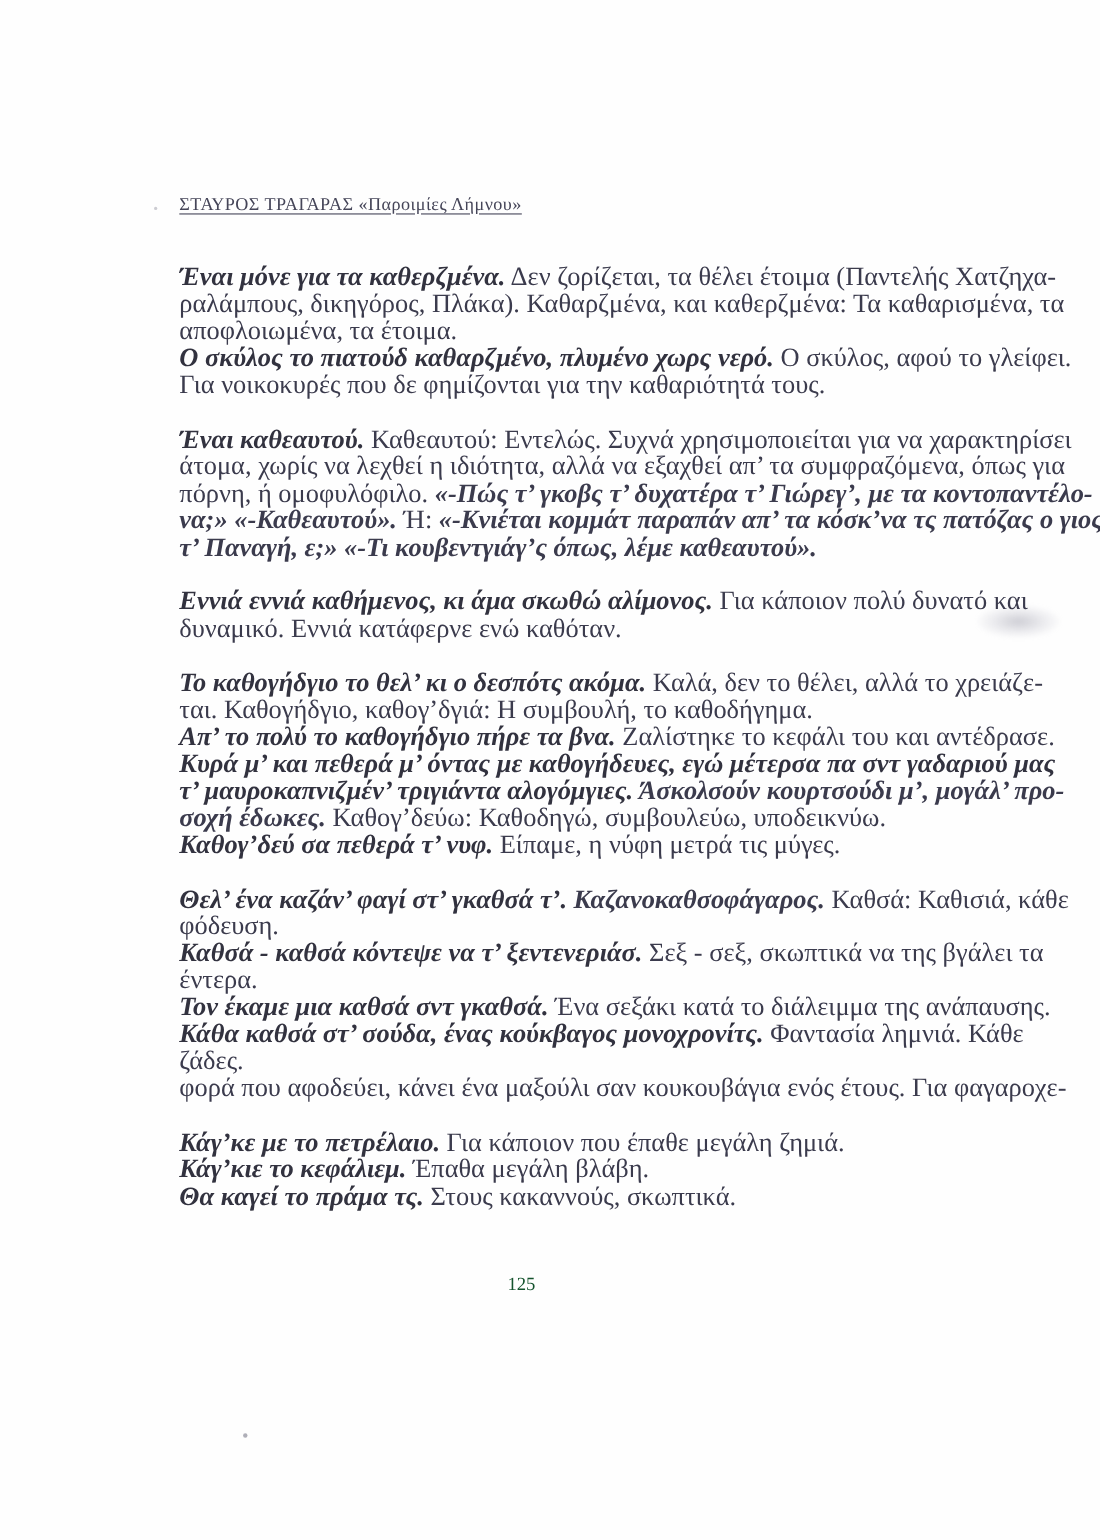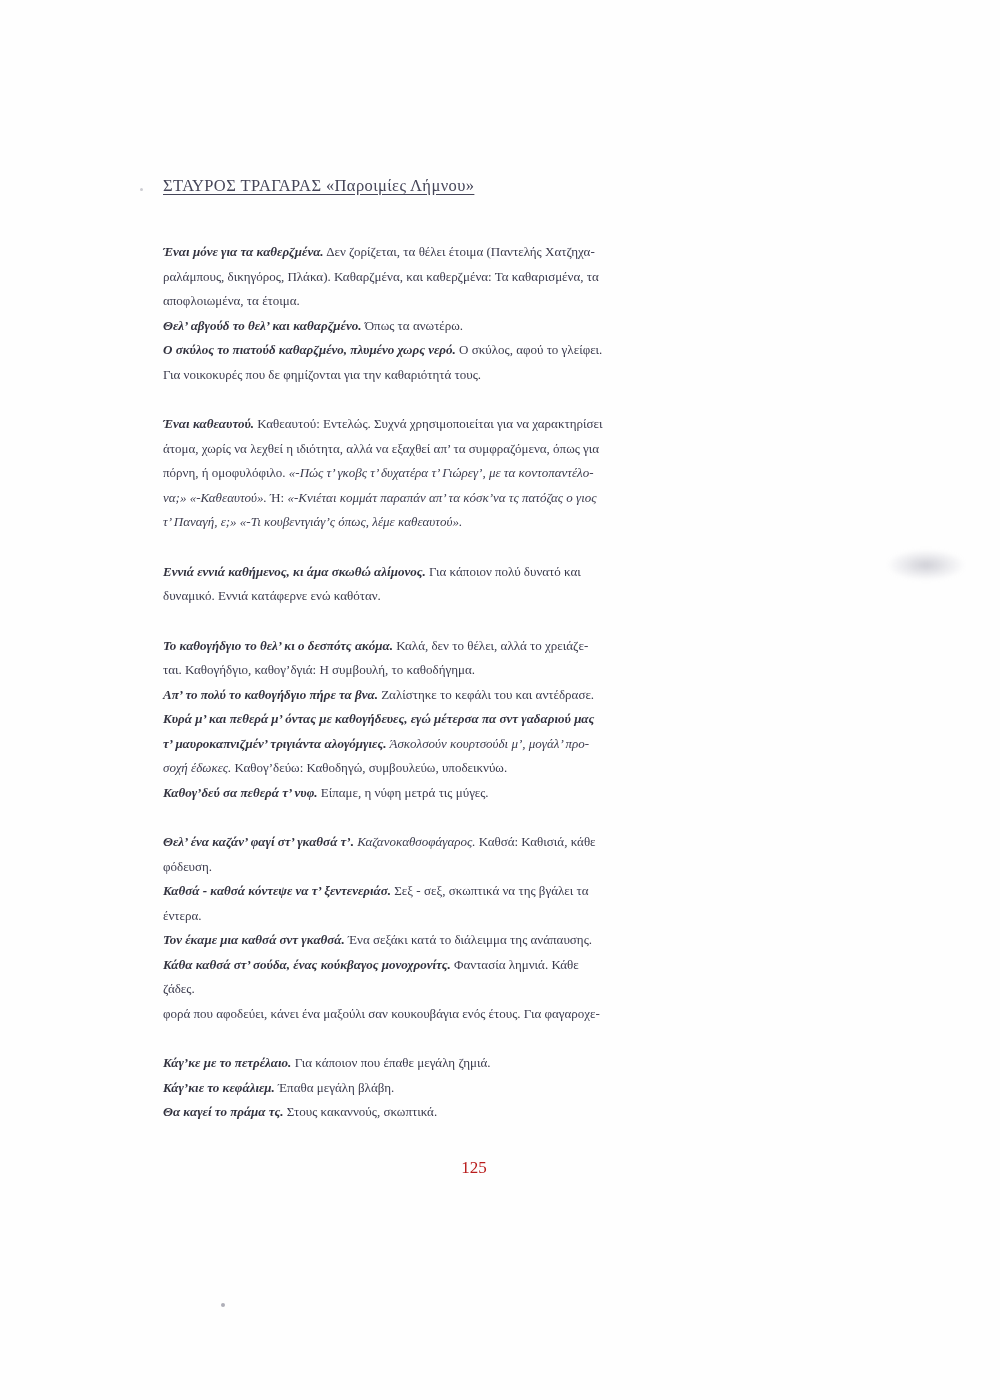--- a/index.html
+++ b/index.html
@@ -25,40 +25,40 @@
     color: #454558;
     text-decoration: underline;
     text-underline-offset: 3px;
     text-align: center;
   }
   .content {
     position: absolute;
     top: 240px;
     left: 163px;
     width: 690px;
-    font-size: 13px;
+    font-size: 24px;
     line-height: 24.5px;
   }
   .block {
     margin-bottom: 25px;
   }
   .line {
     white-space: nowrap;
   }
   .seg-r { font-style: normal; font-weight: 400; }
-  .seg-i { font-style: italic; font-weight: 400; }
+  .seg-i { font-style: italic; font-weight: 700; }
   .seg-bi { font-style: italic; font-weight: 700; color: #32323f; }
   .page-number {
     position: absolute;
     top: 1158px;
     left: 163px;
     width: 622px;
     text-align: center;
     font-size: 17px;
-    color: #b91c1c;
+    color: #14532d;
   }
   .smudge {
     position: absolute;
     top: 550px;
     left: 888px;
     width: 76px;
     height: 30px;
     background: radial-gradient(ellipse at center, rgba(150,150,165,0.45) 0%, rgba(170,170,185,0.2) 45%, rgba(255,255,255,0) 75%);
     filter: blur(2px);
     border-radius: 50%;
@@ -87,21 +87,20 @@
 
 <div class="page">
   <div class="header-dot"></div>
   <div class="running-header">ΣΤΑΥΡΟΣ ΤΡΑΓΑΡΑΣ «Παροιμίες Λήμνου»</div>
   <div class="smudge"></div>
   <div class="content">
       <div class="block">
         <div class="line"><span class="seg-bi">Έναι μόνε για τα καθερζμένα.</span><span class="seg-r"> Δεν ζορίζεται, τα θέλει έτοιμα (Παντελής Χατζηχα-</span></div>
         <div class="line"><span class="seg-r">ραλάμπους, δικηγόρος, Πλάκα). Καθαρζμένα, και καθερζμένα: Τα καθαρισμένα, τα</span></div>
         <div class="line"><span class="seg-r">αποφλοιωμένα, τα έτοιμα.</span></div>
-        <div class="line"><span class="seg-bi">Θελ’ αβγούδ το θελ’ και καθαρζμένο.</span><span class="seg-r"> Όπως τα ανωτέρω.</span></div>
         <div class="line"><span class="seg-bi">Ο σκύλος το πιατούδ καθαρζμένο, πλυμένο χωρς νερό.</span><span class="seg-r"> Ο σκύλος, αφού το γλείφει.</span></div>
         <div class="line"><span class="seg-r">Για νοικοκυρές που δε φημίζονται για την καθαριότητά τους.</span></div>
       </div>
       <div class="block">
         <div class="line"><span class="seg-bi">Έναι καθεαυτού.</span><span class="seg-r"> Καθεαυτού: Εντελώς. Συχνά χρησιμοποιείται για να χαρακτηρίσει</span></div>
         <div class="line"><span class="seg-r">άτομα, χωρίς να λεχθεί η ιδιότητα, αλλά να εξαχθεί απ’ τα συμφραζόμενα, όπως για</span></div>
         <div class="line"><span class="seg-r">πόρνη, ή ομοφυλόφιλο. </span><span class="seg-i">«-Πώς τ’ γκοβς τ’ δυχατέρα τ’ Γιώρεγ’, με τα κοντοπαντέλο-</span></div>
         <div class="line"><span class="seg-i">να;» «-Καθεαυτού».</span><span class="seg-r"> Ή: </span><span class="seg-i">«-Κνιέται κομμάτ παραπάν απ’ τα κόσκ’να τς πατόζας ο γιος</span></div>
         <div class="line"><span class="seg-i">τ’ Παναγή, ε;» «-Τι κουβεντγιάγ’ς όπως, λέμε καθεαυτού».</span></div>
       </div>

